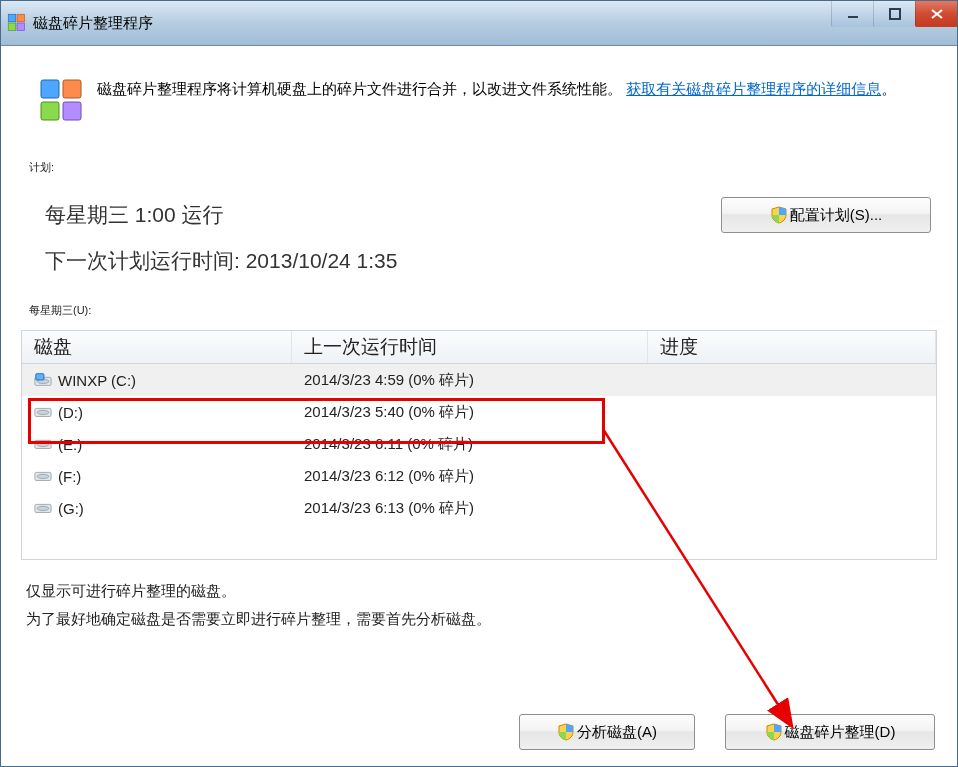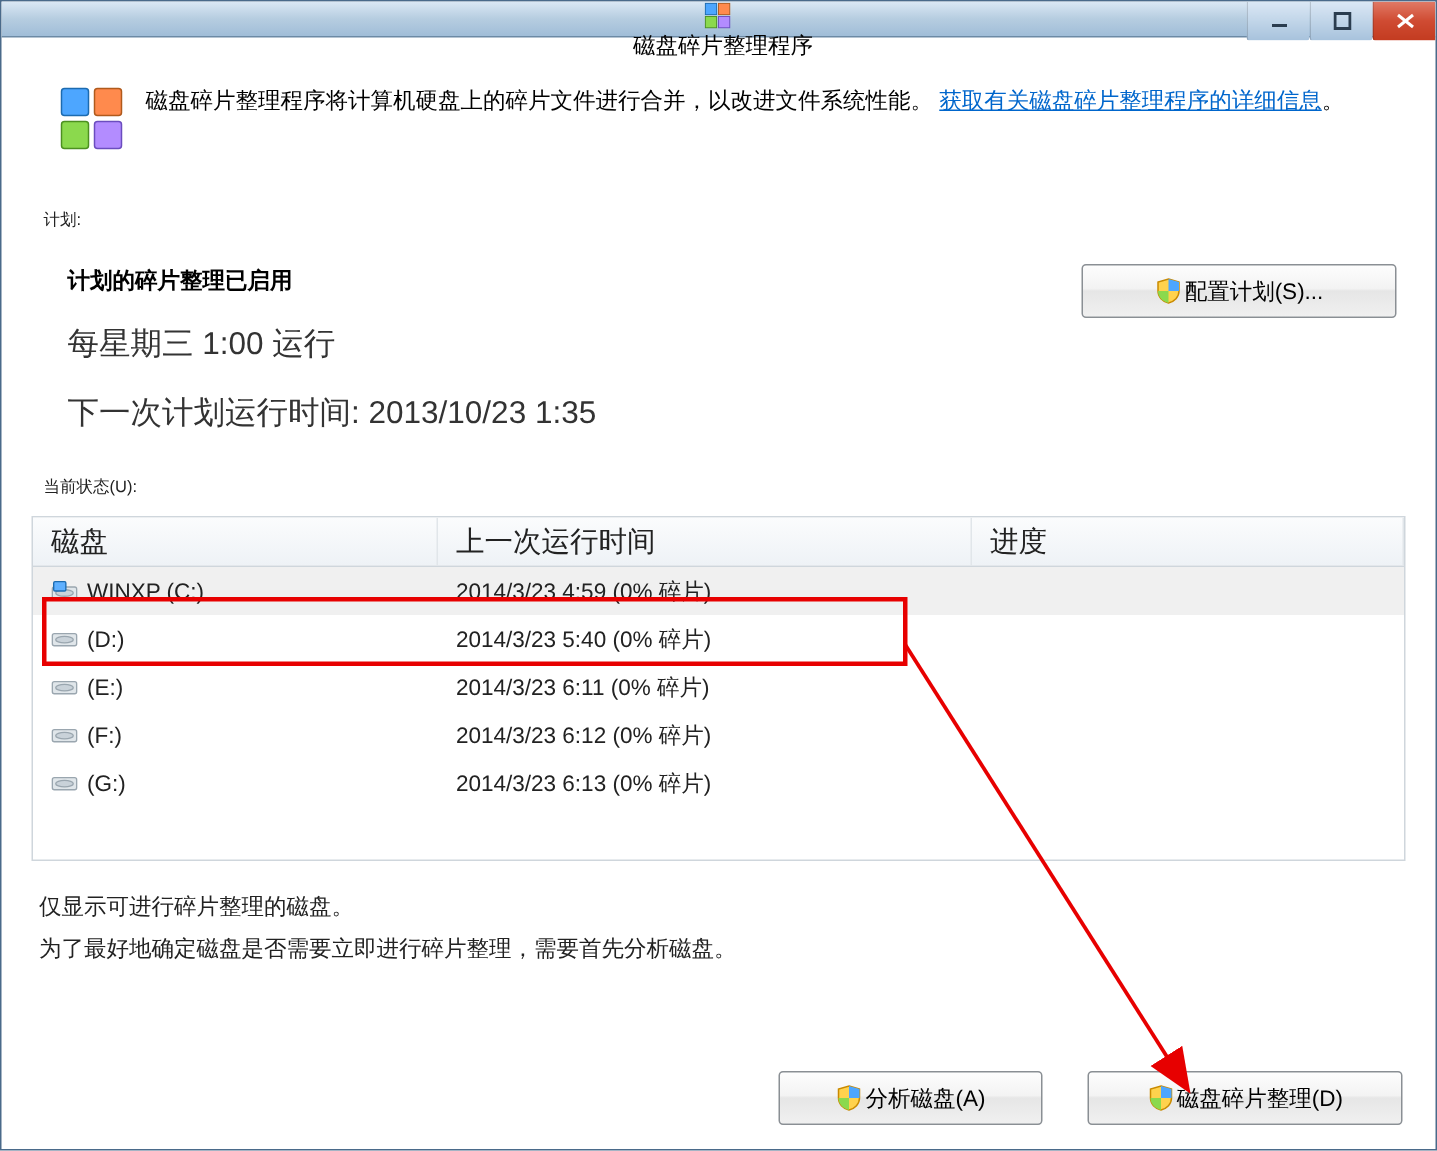--- a/index.html
+++ b/index.html
@@ -12,29 +12,28 @@
     width: 956px;
     height: 765px;
     border: 1px solid #4a6a8a;
     background: #fff;
     position: relative;
     box-shadow: 0 0 0 0 #000; 
     overflow: hidden;
   }
   
   .titlebar {
-    height: 24px;
+    height: 45px;
     background: linear-gradient(to bottom, #dbe8f5 0%, #b6cde0 50%, #a0bdd8 100%);
     display: flex;
     align-items: center;
     padding-left: 6px;
     border-bottom: 1px solid #6c8aa5;
     position: relative;
     box-sizing: border-box;
-    flex-direction: column;
   }
   .titlebar .icon {
     width: 20px;
     height: 20px;
     margin-right: 6px;
   }
   .titlebar .title {
     color: #000;
     font-size: 15px;
   }
@@ -275,39 +274,38 @@
       </span>
       <div class="intro-text">
         <span>磁盘碎片整理程序将计算机硬盘上的碎片文件进行合并，以改进文件系统性能。</span>
         <a>获取有关磁盘碎片整理程序的详细信息</a><span>。</span>
       </div>
     </div>
 
     <div class="section-label">计划:</div>
     <div class="schedule-area">
       <div class="schedule-info">
-        <div class="sched-title">计划的碎片整理已启用</div>
         <div class="sched-line">每星期三   1:00 运行</div>
-        <div class="sched-line">下一次计划运行时间: 2013/10/23 1:35</div>
+        <div class="sched-line">下一次计划运行时间: 2013/10/24 1:35</div>
       </div>
       <div class="config-btn-wrap">
         <div class="btn wide">
           <span class="shield">
             <svg viewBox="0 0 18 18" width="18" height="18">
               <path d="M9 1 L16 3 V9 C16 13 13 16 9 17 C5 16 2 13 2 9 V3 Z" fill="#ffd24d" stroke="#c98a00"></path>
               <path d="M9 1 L16 3 V9 L9 9 Z" fill="#4da6ff"></path>
               <path d="M9 17 C5 16 2 13 2 9 L9 9 Z" fill="#8bd94d"></path>
             </svg>
           </span>
           <span>配置计划(S)...</span>
         </div>
       </div>
     </div>
 
-    <div class="section-label" style="margin-top:28px;">当前状态(U):</div>
+    <div class="section-label" style="margin-top:28px;">每星期三(U):</div>
 
     <div class="table-wrap">
       <div class="thead">
         <div class="th col-disk">磁盘</div>
         <div class="th col-last">上一次运行时间</div>
         <div class="th col-prog">进度</div>
       </div>
 
       <div id="rows">
           <div class="row selected">

